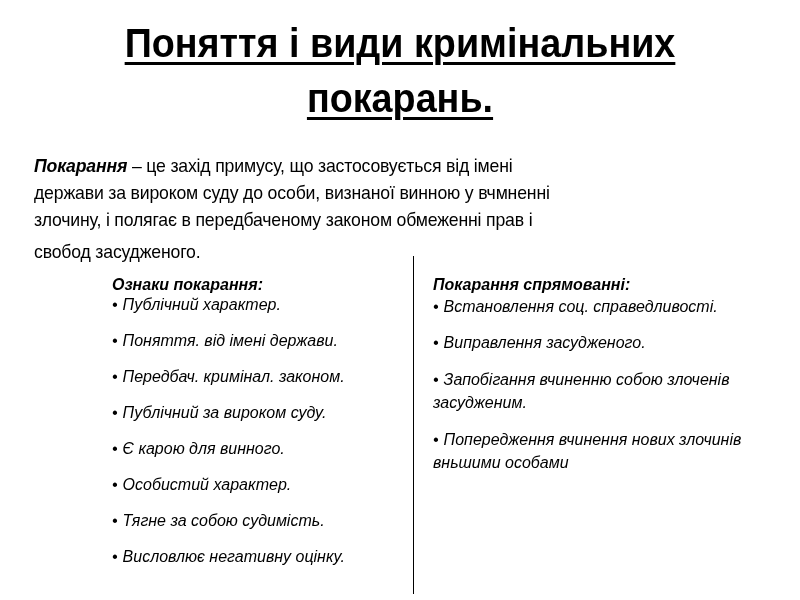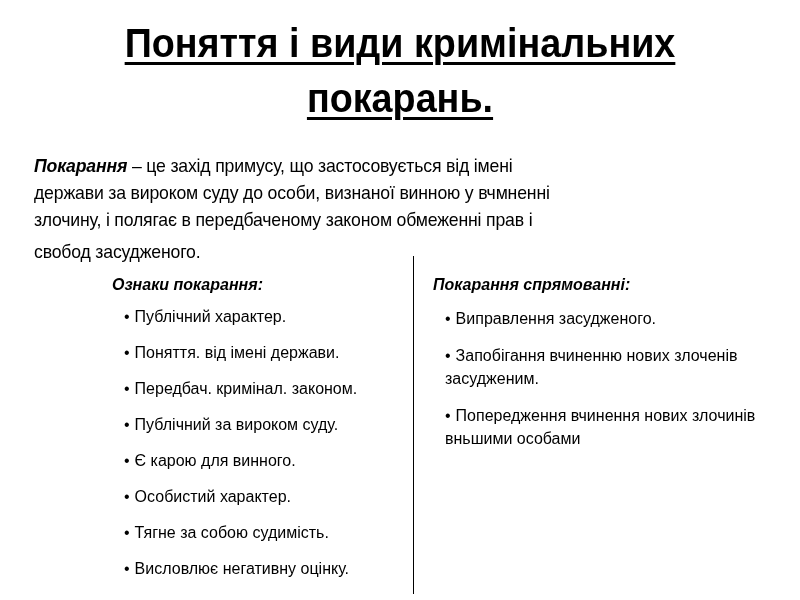--- a/index.html
+++ b/index.html
@@ -20,21 +20,21 @@
   }
   .definition .last { display: block; margin-top: 5px; }
   .definition b { font-style: italic; font-weight: bold; }
   .divider {
     position: absolute; left: 413px; top: 256px; width: 1px; height: 338px; background: #000;
   }
   .col { position: absolute; font-size: 16px; }
   .col-left { left: 112px; top: 275px; width: 295px; }
   .col-right { left: 433px; top: 275px; width: 360px; }
   .col-head { font-weight: bold; font-style: italic; line-height: 20px; margin-bottom: 0; }
-  .col ul { list-style: none; margin: 12px; padding: 0; }
+  .col ul { list-style: none; margin: 0; padding: 0; font-style: italic; }
   .col-left li { line-height: 20px; margin-bottom: 16px; }
   .col-right li { line-height: 23px; margin-bottom: 14px; }
   .col-right li.first { margin-bottom: 13px; }
   .bullet { margin-right: 5px; }
 </style>
 </head>
 <body>
 
 <div>
   <div class="title">
@@ -61,18 +61,19 @@
       <li><span class="bullet">•</span><span>Є карою для винного.</span></li>
       <li><span class="bullet">•</span><span>Особистий характер.</span></li>
       <li><span class="bullet">•</span><span>Тягне за собою судимість.</span></li>
       <li><span class="bullet">•</span><span>Висловлює негативну оцінку.</span></li>
     </ul>
   </div>
 
   <div class="col col-right">
     <div class="col-head">Покарання спрямованні:</div>
     <ul>
+      <li class="first"><span class="bullet">•</span><span>Встановлення соц. справедливості.</span></li>
       <li><span class="bullet">•</span><span>Виправлення засудженого.</span></li>
-      <li style="width:300px"><span class="bullet">•</span><span>Запобігання вчиненню нових злочeнів засудженим.</span></li>
+      <li style="width:300px"><span class="bullet">•</span><span>Запобігання вчиненню собою злочeнів засудженим.</span></li>
       <li style="width:320px"><span class="bullet">•</span><span>Попередження вчинення нових злочинів вньшими особами</span></li>
     </ul>
   </div>
 </div>
 
 </body></html>

